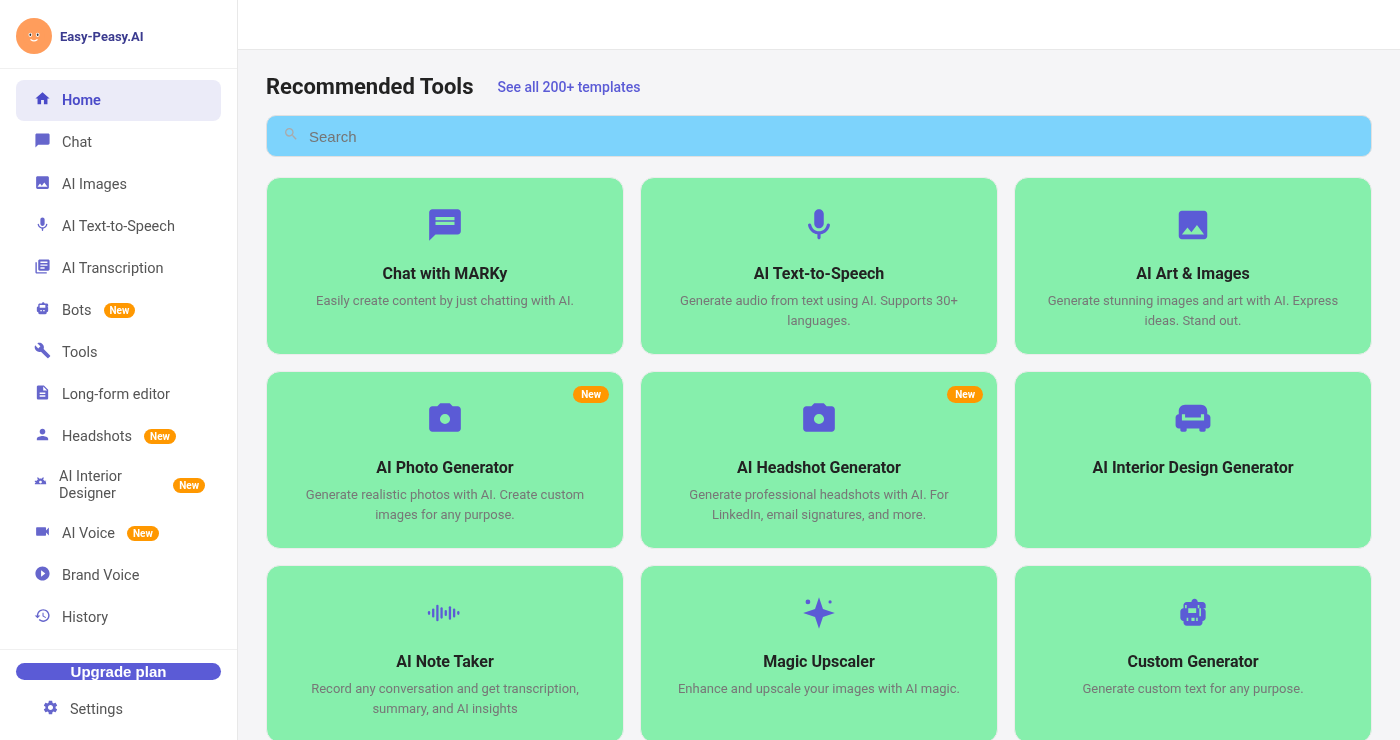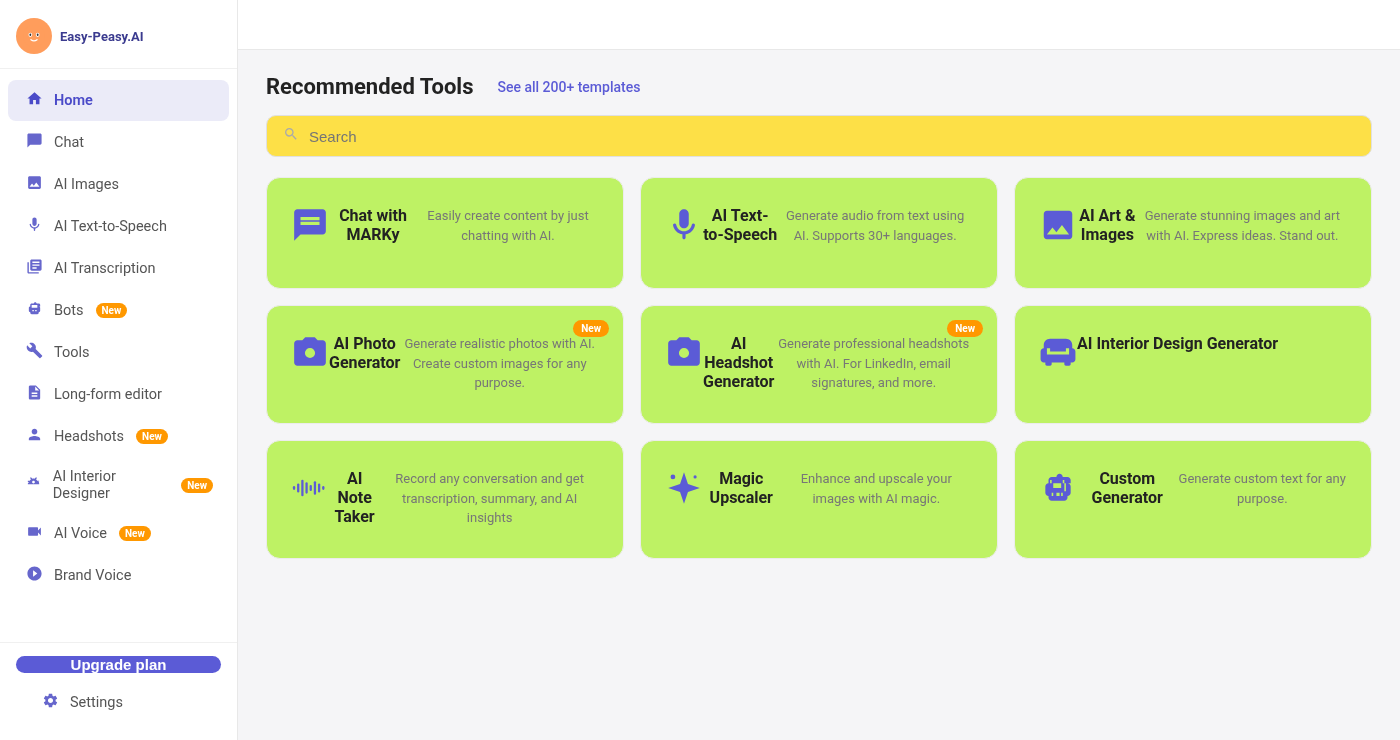--- a/index.html
+++ b/index.html
@@ -33,21 +33,21 @@
       justify-content: center;
       font-size: 18px;
     }
     .logo-text {
       font-weight: 700;
       font-size: 13px;
       color: #3b3b8f;
     }
     .sidebar-nav {
       flex: 1;
-      padding: 10px 0;
+      padding: 10px 8px;
     }
     .nav-item {
       display: flex;
       align-items: center;
       gap: 10px;
       padding: 10px 16px;
       cursor: pointer;
       color: #555;
       font-size: 14.5px;
       border-radius: 8px;
@@ -112,21 +112,21 @@
     .see-all-link {
       font-size: 14px;
       color: #5b5bd6;
       cursor: pointer;
       font-weight: 500;
     }
     .search-bar {
       display: flex;
       align-items: center;
       gap: 10px;
-      background: #fde047;
+      background: #7dd3fc;
       border: 1.5px solid #e0e0e0;
       border-radius: 10px;
       padding: 10px 16px;
       margin-bottom: 20px;
     }
     .search-bar input {
       border: none;
       outline: none;
       flex: 1;
       font-size: 15px;
@@ -135,25 +135,26 @@
     }
     .search-icon { color: #aaa; font-size: 16px; }
 
     
     .tools-grid {
       display: grid;
       grid-template-columns: repeat(3, 1fr);
       gap: 16px;
     }
     .tool-card {
-      background: #bef264;
+      background: #86efac;
       border-radius: 14px;
       padding: 28px 24px 24px;
       display: flex;
-      flex-direction: row;
+      flex-direction: column;
+      align-items: center;
       text-align: center;
       cursor: pointer;
       border: 1.5px solid #ececec;
       transition: box-shadow 0.15s, transform 0.15s;
       position: relative;
     }
     .tool-card-icon { font-size: 32px; color: #5b5bd6; margin-bottom: 12px; }
     .tool-card-title { font-size: 16px; font-weight: 700; color: #222; margin-bottom: 8px; }
     .tool-card-desc { font-size: 13px; color: #777; line-height: 1.5; }
     .card-badge {
@@ -298,20 +299,28 @@
 
     <div class="nav-item">
       <span class="nav-icon">
         <svg width="17" height="17" viewBox="0 0 24 24" fill="currentColor">
             <path d="M12 2C6.48 2 2 6.48 2 12s4.48 10 10 10 10-4.48 10-10S17.52 2 12 2zm-2 14.5v-9l6 4.5-6 4.5z"></path>
           </svg>
       </span>
       <span>Brand Voice</span>
     </div>
 
+    <div class="nav-item">
+      <span class="nav-icon">
+        <svg width="17" height="17" viewBox="0 0 24 24" fill="currentColor">
+            <path d="M13 3c-4.97 0-9 4.03-9 9H1l3.89 3.89.07.14L9 12H6c0-3.87 3.13-7 7-7s7 3.13 7 7-3.13 7-7 7c-1.93 0-3.68-.79-4.94-2.06l-1.42 1.42C8.27 19.99 10.51 21 13 21c4.97 0 9-4.03 9-9s-4.03-9-9-9zm-1 5v5l4.28 2.54.72-1.21-3.5-2.08V8H12z"></path>
+          </svg>
+      </span>
+      <span>History</span>
+    </div>
   </nav>
 
   <div class="sidebar-bottom">
     <button class="upgrade-btn">Upgrade plan</button>
     <div class="sidebar-footer-items">
       <div class="nav-item">
         <span class="nav-icon">
           <svg width="17" height="17" viewBox="0 0 24 24" fill="currentColor">
               <path d="M19.14 12.94c.04-.3.06-.61.06-.94 0-.32-.02-.64-.07-.94l2.03-1.58c.18-.14.23-.41.12-.61l-1.92-3.32c-.12-.22-.37-.29-.59-.22l-2.39.96c-.5-.38-1.03-.7-1.62-.94l-.36-2.54c-.04-.24-.24-.41-.48-.41h-3.84c-.24 0-.43.17-.47.41l-.36 2.54c-.59.24-1.13.57-1.62.94l-2.39-.96c-.22-.08-.47 0-.59.22L2.74 8.87c-.12.21-.08.47.12.61l2.03 1.58c-.05.3-.09.63-.09.94s.02.64.07.94l-2.03 1.58c-.18.14-.23.41-.12.61l1.92 3.32c.12.22.37.29.59.22l2.39-.96c.5.38 1.03.7 1.62.94l.36 2.54c.05.24.24.41.48.41h3.84c.24 0 .44-.17.47-.41l.36-2.54c.59-.24 1.13-.56 1.62-.94l2.39.96c.22.08.47 0 .59-.22l1.92-3.32c.12-.22.07-.47-.12-.61l-2.01-1.58zM12 15.6c-1.98 0-3.6-1.62-3.6-3.6s1.62-3.6 3.6-3.6 3.6 1.62 3.6 3.6-1.62 3.6-3.6 3.6z"></path>
             </svg>

